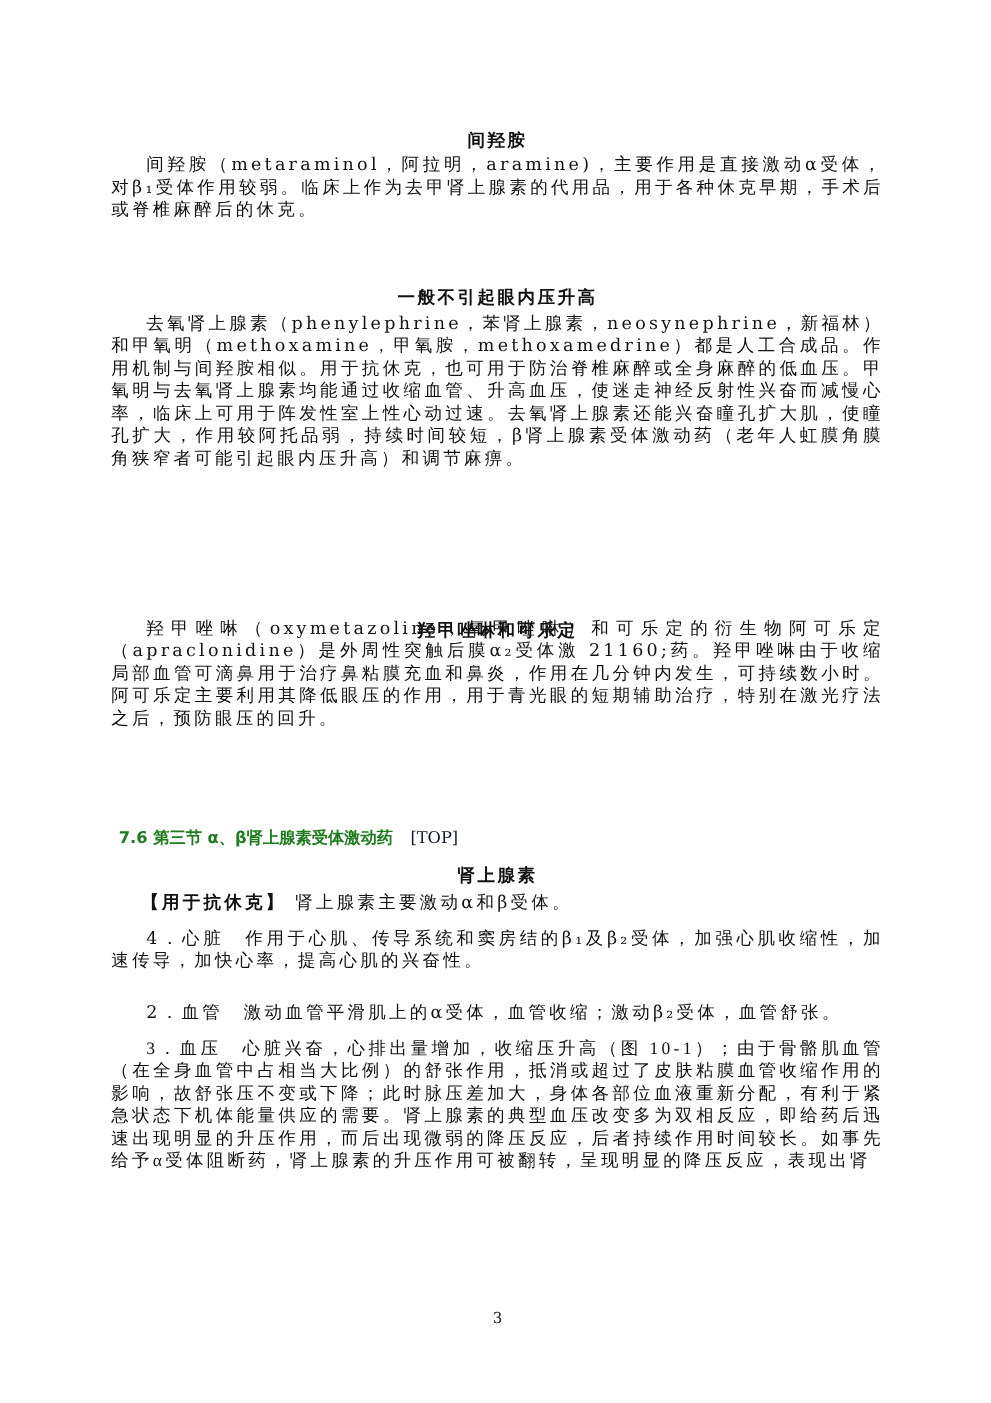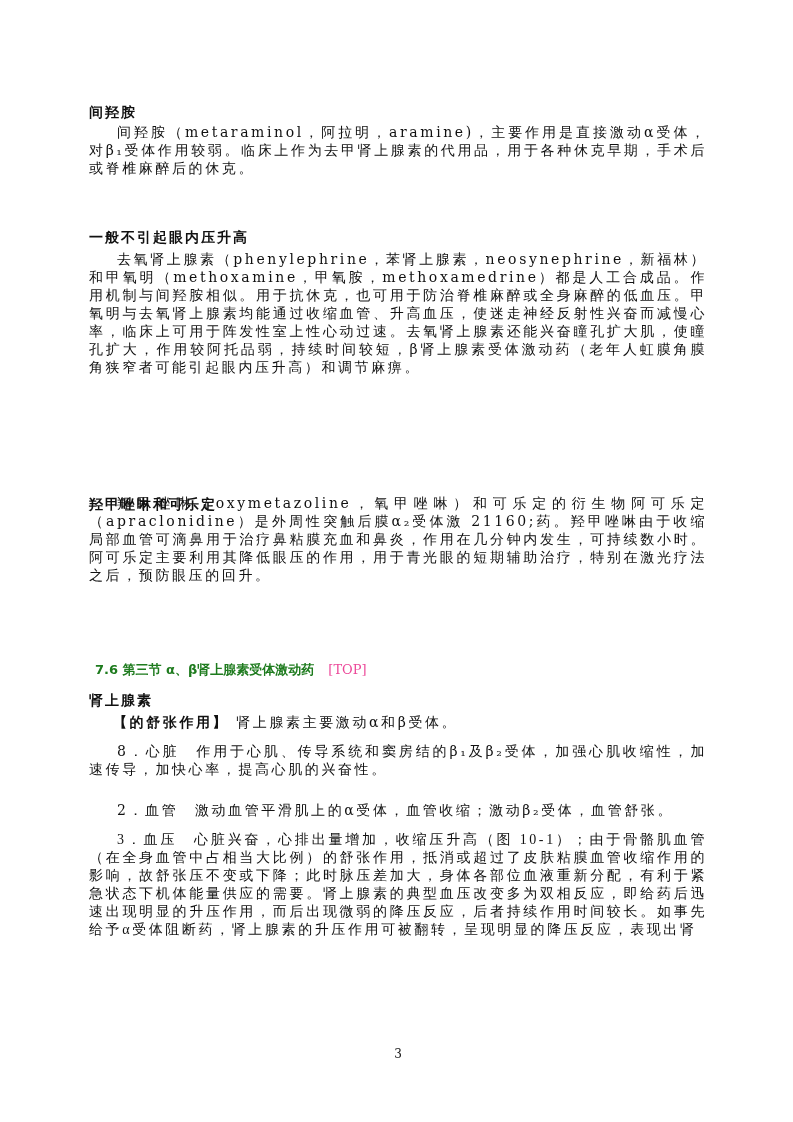--- a/index.html
+++ b/index.html
@@ -1,27 +1,27 @@
 <!DOCTYPE html>
 <html><head>
 <meta charset="utf-8">
 <style>
   html, body { margin: 0; padding: 0; background: #ffffff; }
   body { width: 793px; height: 1122px; position: relative; overflow: hidden;
          font-family: "DejaVu Serif", "Liberation Serif", serif; color: #111; }
   .page { position: absolute; left: 89px; top: 0; width: 618px; }
-  .h { position: absolute; left: 0; width: 618px; text-align: left;
+  .h { position: absolute; left: 0; width: 618px; text-align: center;
        font-family: "DejaVu Sans", "Liberation Sans", sans-serif; font-weight: bold;
        font-size: 14px; letter-spacing: 2px; }
   .p { position: absolute; left: 0; width: 618px; font-size: 14px; line-height: 18px;
        letter-spacing: 2.6px; text-align: justify; }
   .indent { text-indent: 28px; }
   .sec { position: absolute; left: 6px; font-family: "DejaVu Sans", "Liberation Sans", sans-serif;
          font-weight: bold; font-size: 13px; color: #1e7b1e; }
-  .sec .top { color: #ec4899; font-weight: normal; font-family: "DejaVu Serif", serif; margin-left: 14px; }
+  .sec .top { color: #0f172a; font-weight: normal; font-family: "DejaVu Serif", serif; margin-left: 14px; }
   .bold { font-weight: bold; font-family: "DejaVu Sans", "Liberation Sans", sans-serif; }
   .pg { position: absolute; left: 0; width: 618px; top: 1047px; text-align: center; font-size: 12px; }
 </style>
 </head>
 <body>
 
 <div class="page">
   <div class="h" style="top:104px;">间羟胺</div>
   <div class="p indent" style="top:123px;">间羟胺（metaraminol，阿拉明，aramine)，主要作用是直接激动α受体，对β₁受体作用较弱。临床上作为去甲肾上腺素的代用品，用于各种休克早期，手术后或脊椎麻醉后的休克。</div>
 
@@ -31,21 +31,21 @@
   <div class="h" style="top:496px;">羟甲唑啉和可乐定</div>
   <div class="p indent" style="top:494px;">羟甲唑啉（oxymetazoline，氧甲唑啉）和可乐定的衍生物阿可乐定（apraclonidine）是外周性突触后膜α₂受体激 21160;药。羟甲唑啉由于收缩局部血管可滴鼻用于治疗鼻粘膜充血和鼻炎，作用在几分钟内发生，可持续数小时。阿可乐定主要利用其降低眼压的作用，用于青光眼的短期辅助治疗，特别在激光疗法之后，预防眼压的回升。</div>
 
   <div class="sec" style="top:661px;">
     <span>7.6  第三节  α、β肾上腺素受体激动药</span><span class="top">[TOP]</span>
   </div>
 
   <div class="h" style="top:692px;font-family:Liberation Serif, serif;">肾上腺素</div>
 
   <div class="p" style="top:713px; left:24px; width:594px;">
-    <span class="bold">【的舒张作用】</span>
+    <span class="bold">【用于抗休克】</span>
     <span>肾上腺素主要激动α和β受体。</span>
   </div>
-  <div class="p indent" style="top:742px;">8．心脏　作用于心肌、传导系统和窦房结的β₁及β₂受体，加强心肌收缩性，加速传导，加快心率，提高心肌的兴奋性。</div>
+  <div class="p indent" style="top:742px;">4．心脏　作用于心肌、传导系统和窦房结的β₁及β₂受体，加强心肌收缩性，加速传导，加快心率，提高心肌的兴奋性。</div>
   <div class="p indent" style="top:801px;">2．血管　激动血管平滑肌上的α受体，血管收缩；激动β₂受体，血管舒张。</div>
   <div class="p indent" style="top:831px;font-family:Liberation Serif, serif;">3．血压　心脏兴奋，心排出量增加，收缩压升高（图 10-1）；由于骨骼肌血管（在全身血管中占相当大比例）的舒张作用，抵消或超过了皮肤粘膜血管收缩作用的影响，故舒张压不变或下降；此时脉压差加大，身体各部位血液重新分配，有利于紧急状态下机体能量供应的需要。肾上腺素的典型血压改变多为双相反应，即给药后迅速出现明显的升压作用，而后出现微弱的降压反应，后者持续作用时间较长。如事先给予α受体阻断药，肾上腺素的升压作用可被翻转，呈现明显的降压反应，表现出肾</div>
 
   <div class="pg">3</div>
 </div>
 
 </body></html>

